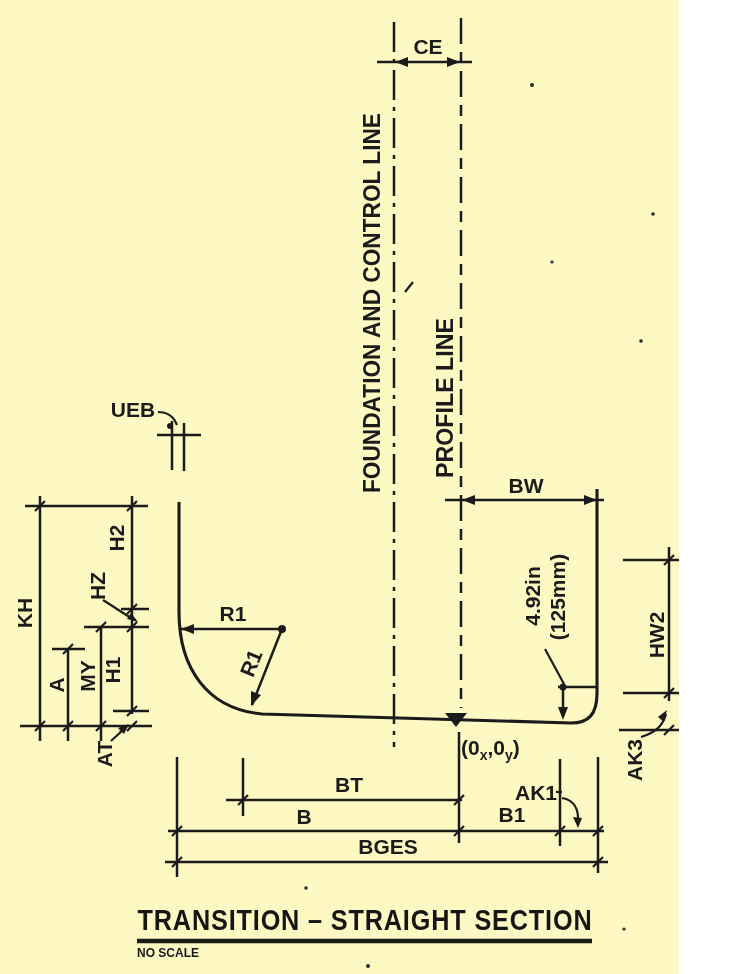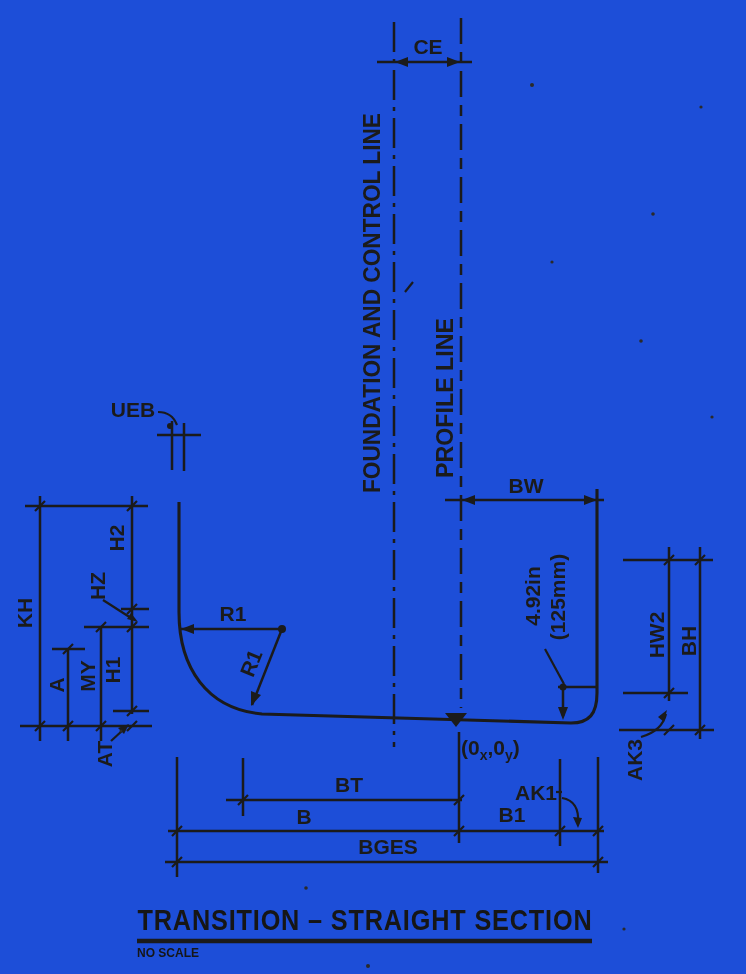--- a/index.html
+++ b/index.html
@@ -1,16 +1,16 @@
 <!DOCTYPE html>
 <html><head>
 <meta charset="utf-8">
 <style>
   html,body{margin:0;padding:0;background:#ffffff;}
-  .page{width:746px;height:974px;background:#1d4ed8;position:relative;overflow:hidden;}
+  .page{width:679px;height:974px;background:#fef9c3;position:relative;overflow:hidden;}
   svg{display:block;}
   .stroke{stroke:#1b1b1b;fill:none;}
   .thin{stroke-width:2.2;}
   .mid-w{stroke-width:2.5;}
   .thick{stroke-width:3.1;}
   .fillk{fill:#1b1b1b;stroke:none;}
   .lbl{font-family:"Liberation Sans",sans-serif;font-weight:bold;font-size:21px;fill:#1b1b1b;}
   .ctr{text-anchor:middle;dominant-baseline:central;}
   .reflbl{font-family:"Liberation Sans",sans-serif;font-weight:bold;font-size:23px;fill:#1b1b1b;}
   .title{font-family:"Liberation Sans",sans-serif;font-weight:bold;font-size:30px;fill:#161616;letter-spacing:1px;}

